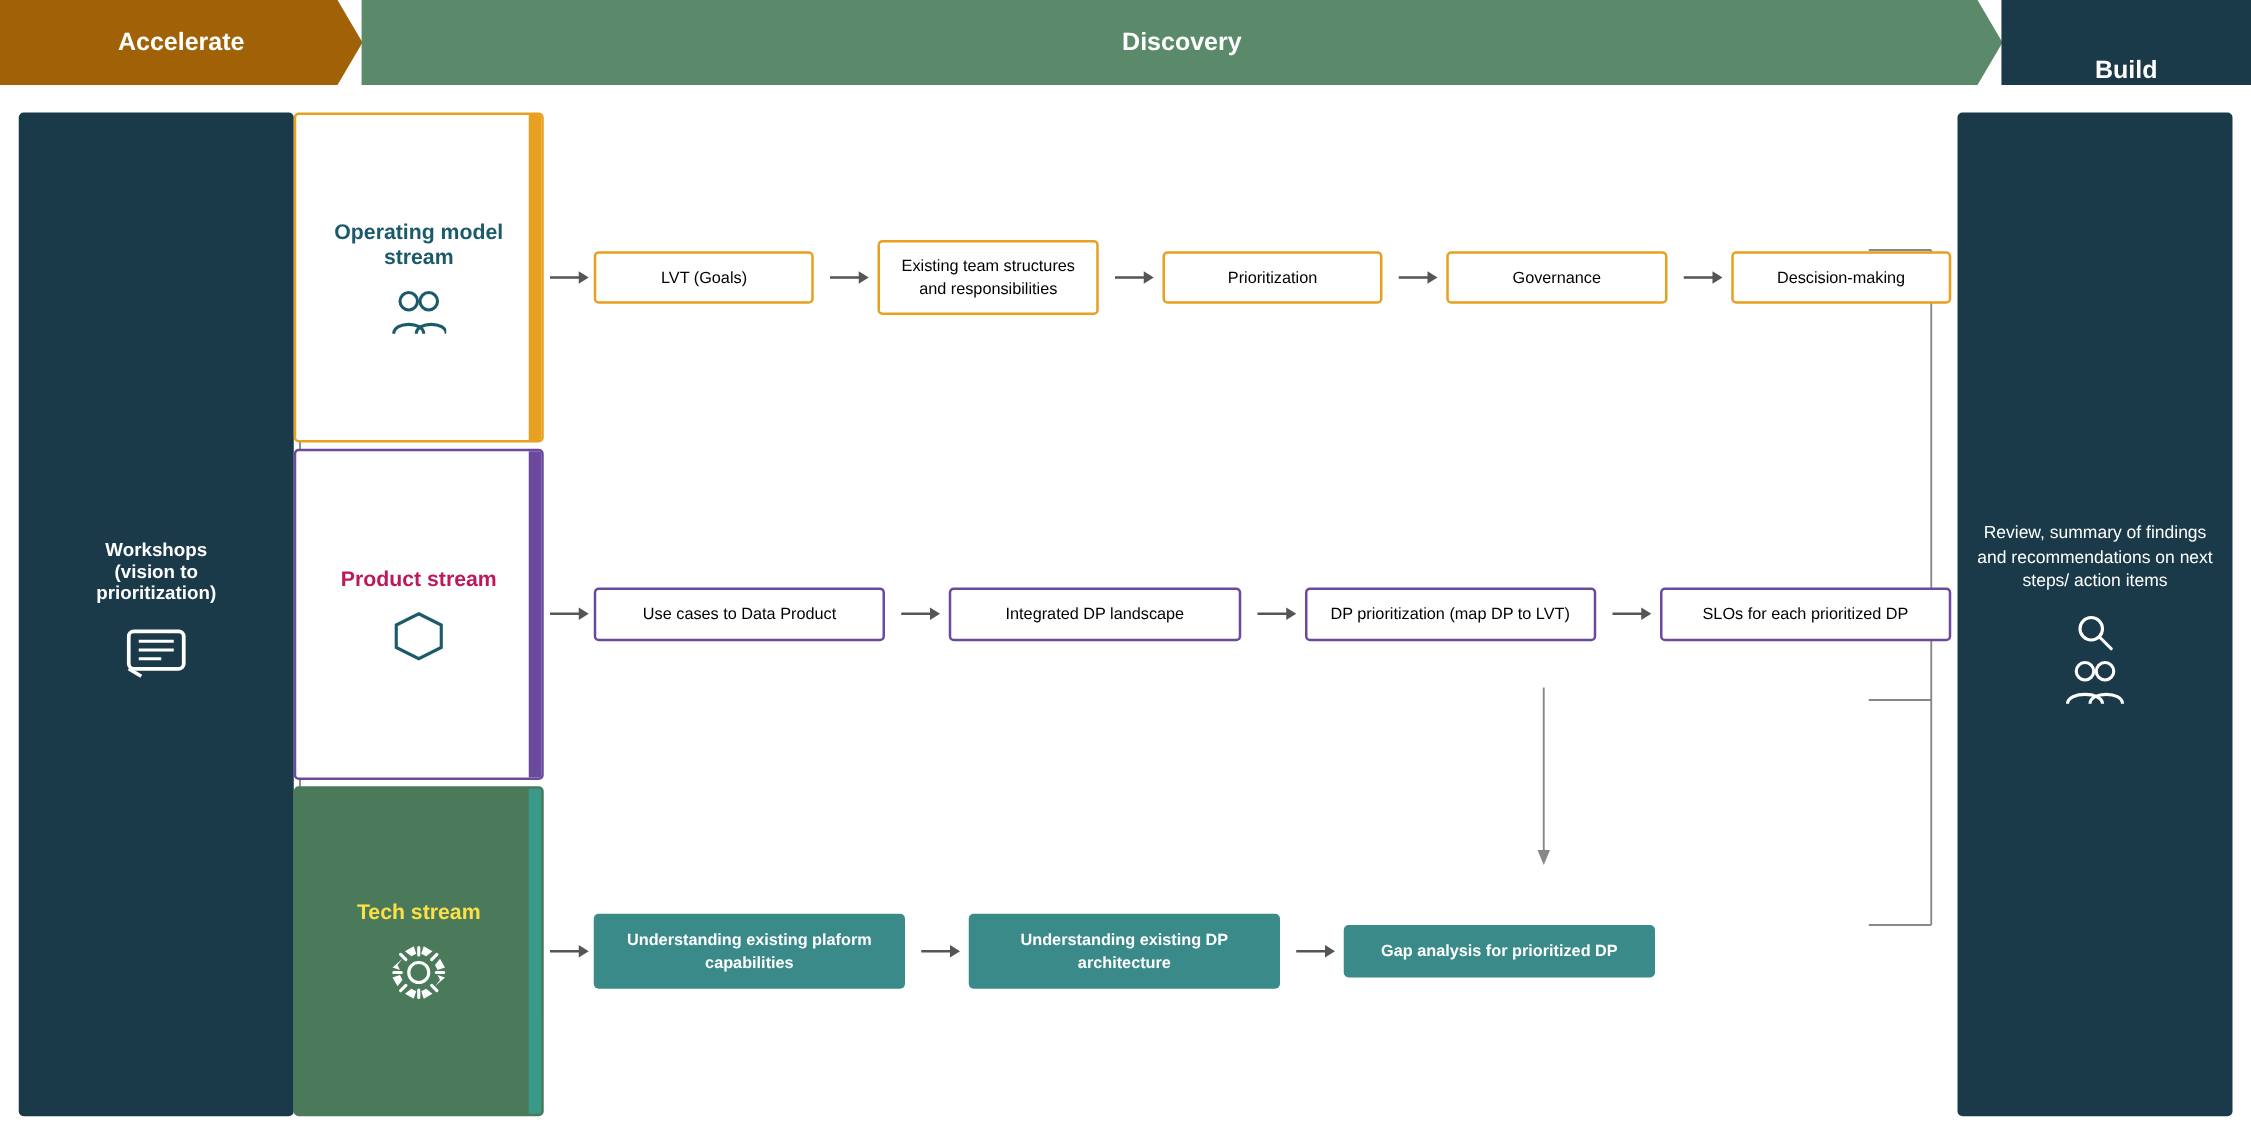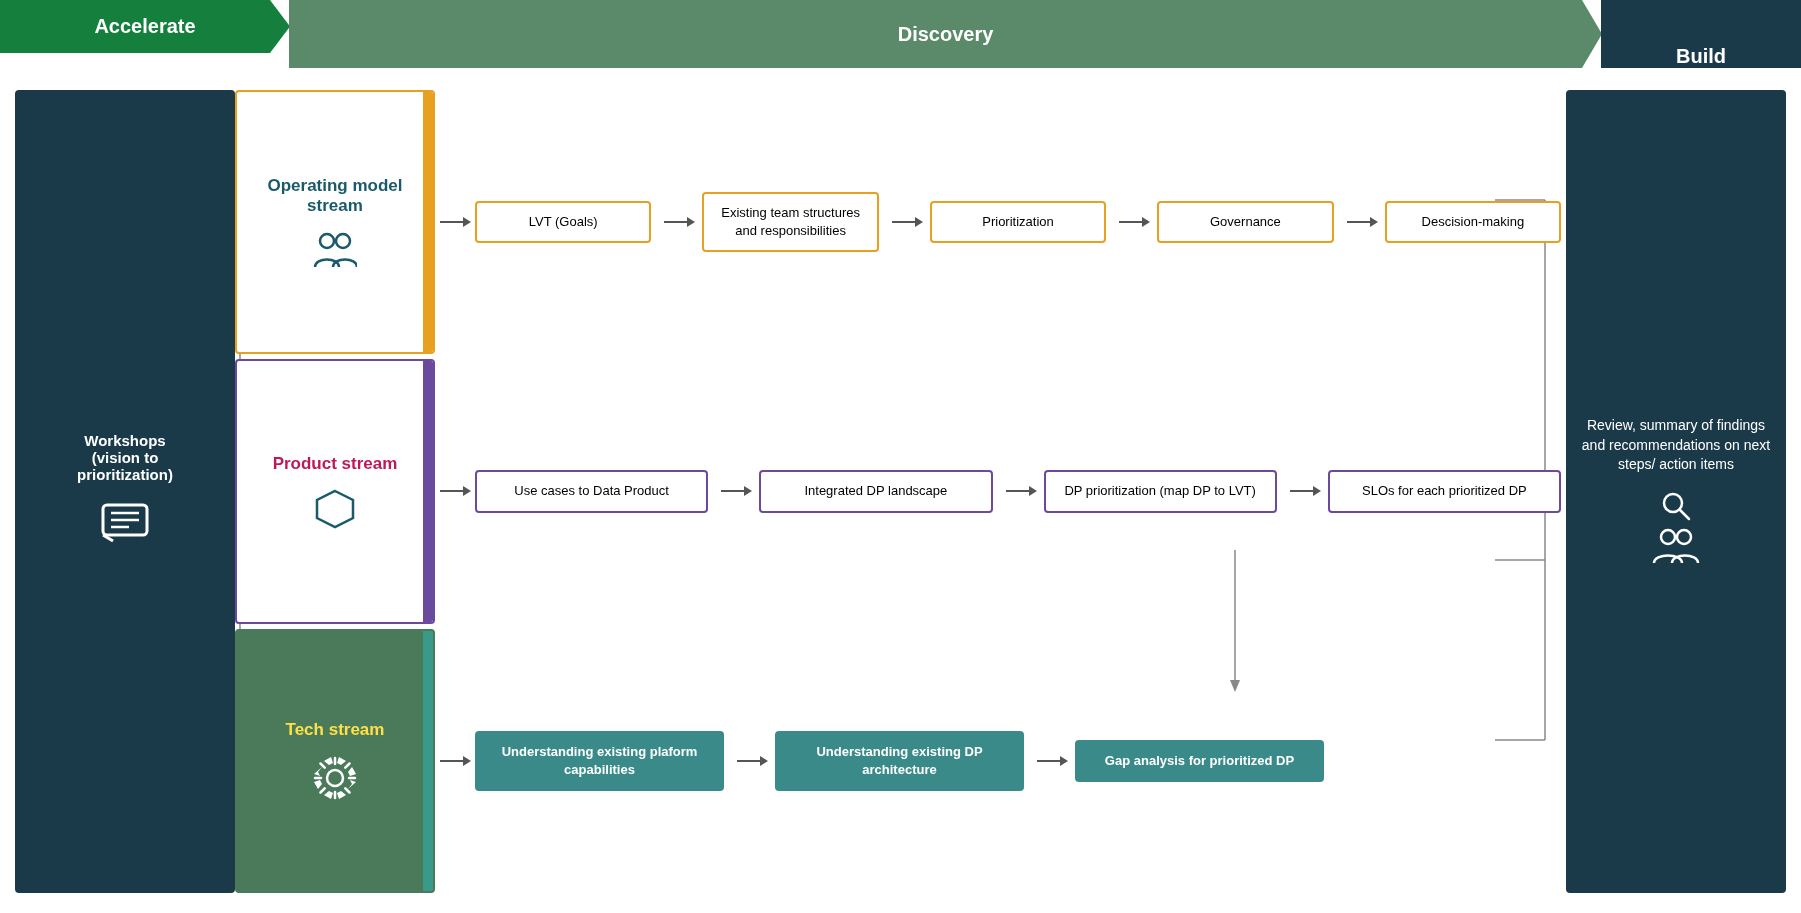--- a/index.html
+++ b/index.html
@@ -22,23 +22,23 @@
     
     .phases-row {
       display: flex;
       width: 100%;
       height: 68px;
       position: absolute;
       top: 0;
       left: 0;
     }
     .phase-accelerate {
-      background: #15803d;
+      background: #a16207;
       width: 290px;
-      height: 53px;
+      height: 68px;
       display: flex;
       align-items: center;
       justify-content: center;
       position: relative;
       clip-path: polygon(0 0, calc(100% - 20px) 0, 100% 50%, calc(100% - 20px) 100%, 0 100%);
     }
     .phase-discovery {
       background: #5a8a6a;
       flex: 1;
       height: 68px;

